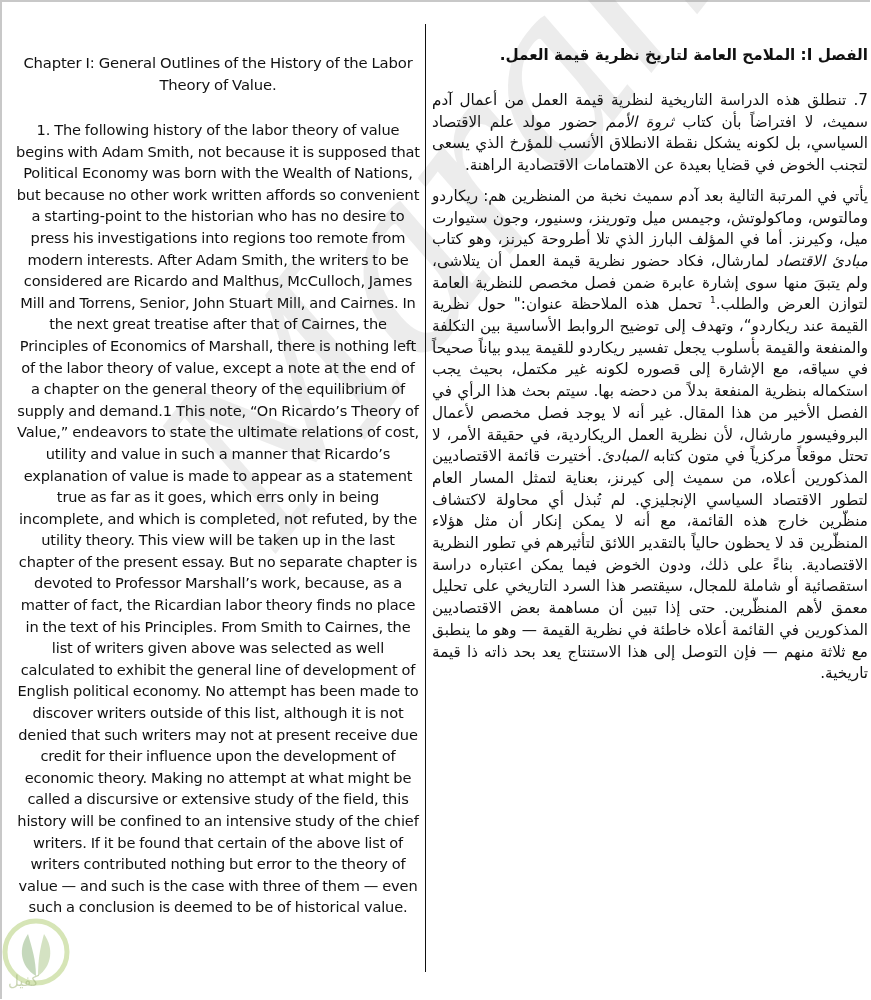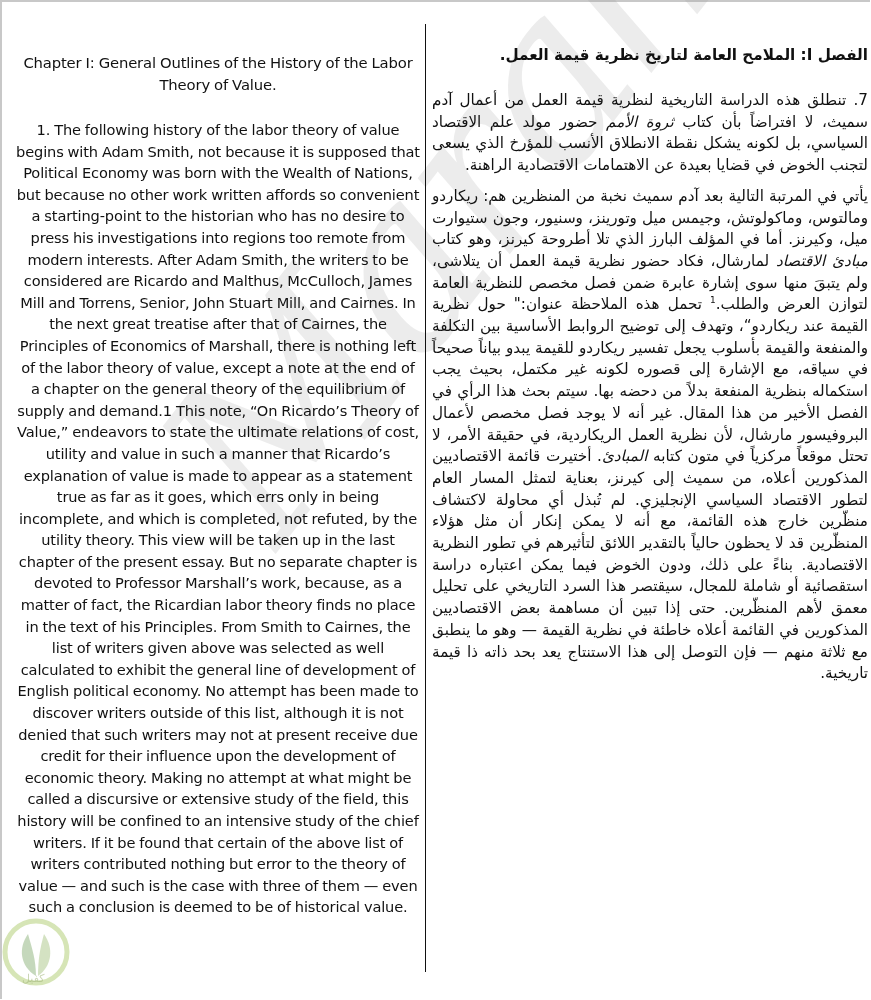--- a/index.html
+++ b/index.html
@@ -98,24 +98,24 @@
     .logo {
       position: absolute;
       left: 2px;
       top: 918px;
       width: 72px;
       height: 76px;
       pointer-events: none;
     }
     .logo-text {
       position: absolute;
-      left: 22px;
+      left: 8px;
       top: 972px;
       font-family: Liberation Sans, sans-serif;
-      font-size: 11px;
+      font-size: 15px;
       color: rgba(160,180,120,0.55);
       direction: rtl;
     }
   </style>
 </head>
 <body>
 
 <div class="page-frame"></div>
 
 <div class="watermark">Marah</div>

